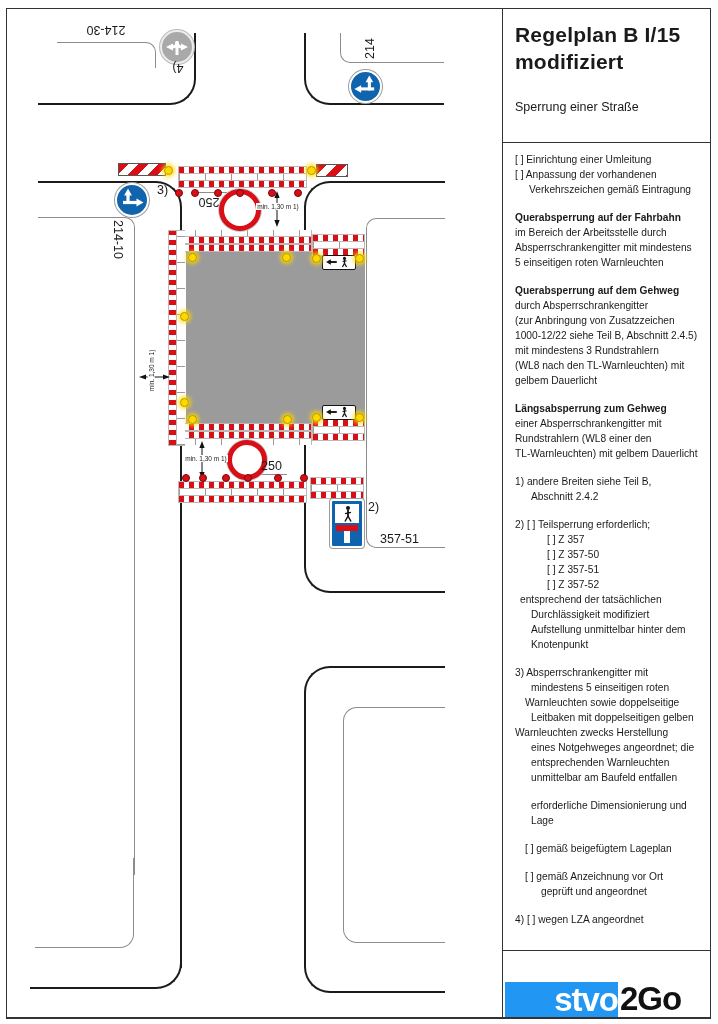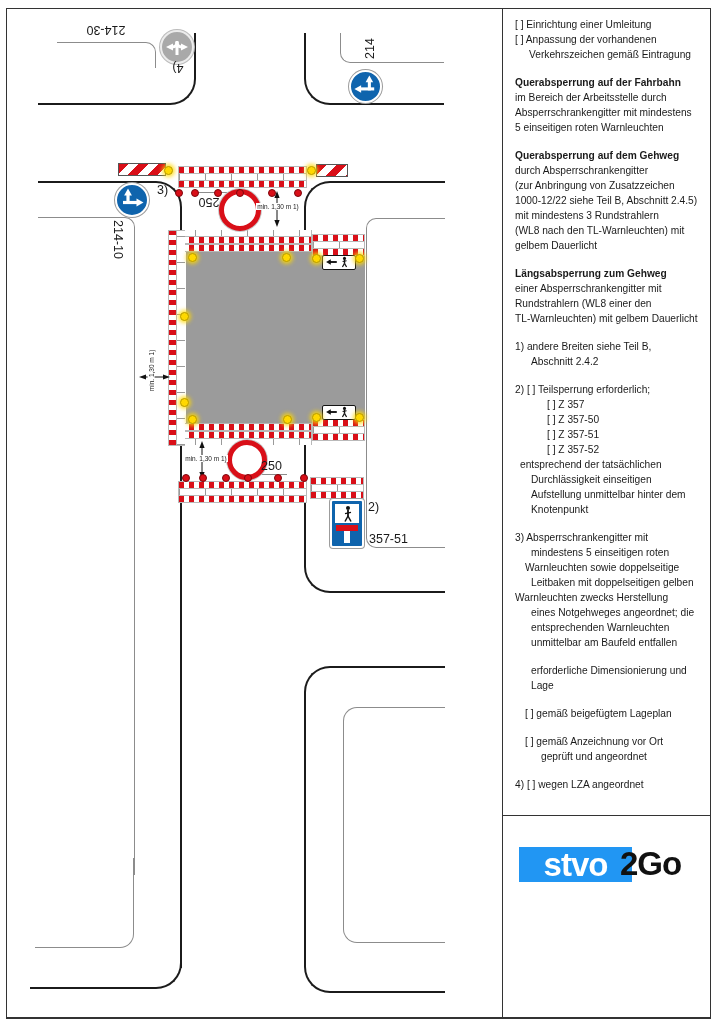--- a/index.html
+++ b/index.html
@@ -58,22 +58,22 @@
   #panel{position:absolute;left:502px;top:8px;width:209px;height:1011px;box-sizing:border-box;
          border-left:1.6px solid #333;background:#fff;z-index:30}
   .psec{box-sizing:border-box;border-bottom:1.4px solid #333}
   #sec-title{height:135px;padding:14px 10px 0 12px}
   #sec-title .t1{font-size:21px;font-weight:bold;line-height:1.28;letter-spacing:.2px}
   #sec-title .sub{font-size:12.5px;margin-top:24px}
   #sec-body{height:808px;padding:9px 4px 0 12px;font-size:10.2px;line-height:15px}
   .para{margin-bottom:13px}
   .pline.bold{font-weight:bold}
   #sec-logo{height:66px;border-bottom:none;position:relative}
-  #logo-blue{position:absolute;left:16px;top:31px;width:113px;height:35px;
-             background:var(--logo-blue,#2196f3);display:flex;align-items:center;justify-content:center}
+  #logo-blue{position:absolute;left:2px;top:31px;width:113px;height:35px;
+             background:var(--logo-blue,#2196f3);display:flex;align-items:center;justify-content:flex-end}
   #logo-blue span{font-size:33px;font-weight:bold;color:#fff;letter-spacing:-1px}
   #logo-black{position:absolute;left:117px;top:31px;height:35px;line-height:34px;
               font-size:33px;font-weight:bold;color:#111;letter-spacing:-1px}
   svg{display:block}
 </style>
 </head>
 <body>
 
 <div class="rd" style="left:38px;top:33px;width:158px;height:72px;border-right-width:2.5px;border-bottom-width:2.5px;border-radius:0 0 26px 0"></div>
 <div class="rd" style="left:304px;top:33px;width:140px;height:72px;border-left-width:2.5px;border-bottom-width:2.5px;border-radius:0 0 0 26px"></div>
@@ -253,23 +253,30 @@
 <div class="lbl rot180 center" style="left:168px;top:61px;width:20px">4)</div>
 <div class="lbl rotm90 center" style="left:351px;top:42px;width:40px">214</div>
 <div class="lbl" style="left:157px;top:184px">3)</div>
 <div class="lbl rot180 center" style="left:194px;top:195px;width:30px">250</div>
 <div class="lbl small center" style="left:251px;top:204px;width:54px"><span class="wbg">min. 1,30 m 1)</span></div>
 <div class="lbl rot90 center" style="left:93px;top:233px;width:48px">214-10</div>
 <div class="lbl small rotm90 center" style="left:125px;top:367px;width:54px"><span class="wbg">min. 1,30 m 1)</span></div>
 <div class="lbl small center" style="left:179px;top:456px;width:54px"><span class="wbg">min. 1,30 m 1)</span></div>
 <div class="lbl" style="left:261px;top:460px">250</div>
 <div class="lbl" style="left:368px;top:501px">2)</div>
-<div class="lbl" style="left:369px;top:533px">357-51</div>
+<div class="lbl" style="left:380px;top:533px">357-51</div>
 
 <div id="panel">
+  <div id="sec-title" class="psec">
+    <div class="t1">
+      <div>Regelplan B I/15</div>
+      <div>modifiziert</div>
+    </div>
+    <div class="sub">Sperrung einer Straße</div>
+  </div>
   <div id="sec-body" class="psec">
       <div class="para">
         <div class="pline">[ ] Einrichtung einer Umleitung</div>
         <div class="pline">[ ] Anpassung der vorhandenen</div>
         <div class="pline" style="margin-left: 14px;">Verkehrszeichen gemäß Eintragung</div>
       </div>
       <div class="para">
         <div class="pline bold">Querabsperrung auf der Fahrbahn</div>
         <div class="pline">im Bereich der Arbeitsstelle durch</div>
         <div class="pline">Absperrschrankengitter mit mindestens</div>
@@ -294,21 +301,21 @@
         <div class="pline">1)  andere Breiten siehe Teil B,</div>
         <div class="pline" style="margin-left: 16px;">Abschnitt 2.4.2</div>
       </div>
       <div class="para">
         <div class="pline">2) [ ] Teilsperrung erforderlich;</div>
         <div class="pline" style="margin-left: 32px;">[ ] Z 357</div>
         <div class="pline" style="margin-left: 32px;">[ ] Z 357-50</div>
         <div class="pline" style="margin-left: 32px;">[ ] Z 357-51</div>
         <div class="pline" style="margin-left: 32px;">[ ] Z 357-52</div>
         <div class="pline" style="margin-left: 5px;">entsprechend der tatsächlichen</div>
-        <div class="pline" style="margin-left: 16px;">Durchlässigkeit einseitigen</div>
+        <div class="pline" style="margin-left: 16px;">Durchlässigkeit modifiziert</div>
         <div class="pline" style="margin-left: 16px;">Aufstellung unmittelbar hinter dem</div>
         <div class="pline" style="margin-left: 16px;">Knotenpunkt</div>
       </div>
       <div class="para">
         <div class="pline">3) Absperrschrankengitter mit</div>
         <div class="pline" style="margin-left: 16px;">mindestens 5 einseitigen roten</div>
         <div class="pline" style="margin-left: 10px;">Warnleuchten sowie doppelseitige</div>
         <div class="pline" style="margin-left: 16px;">Leitbaken mit doppelseitigen gelben</div>
         <div class="pline" style="">Warnleuchten zwecks Herstellung</div>
         <div class="pline" style="margin-left: 16px;">eines Notgehweges angeordnet; die</div>

